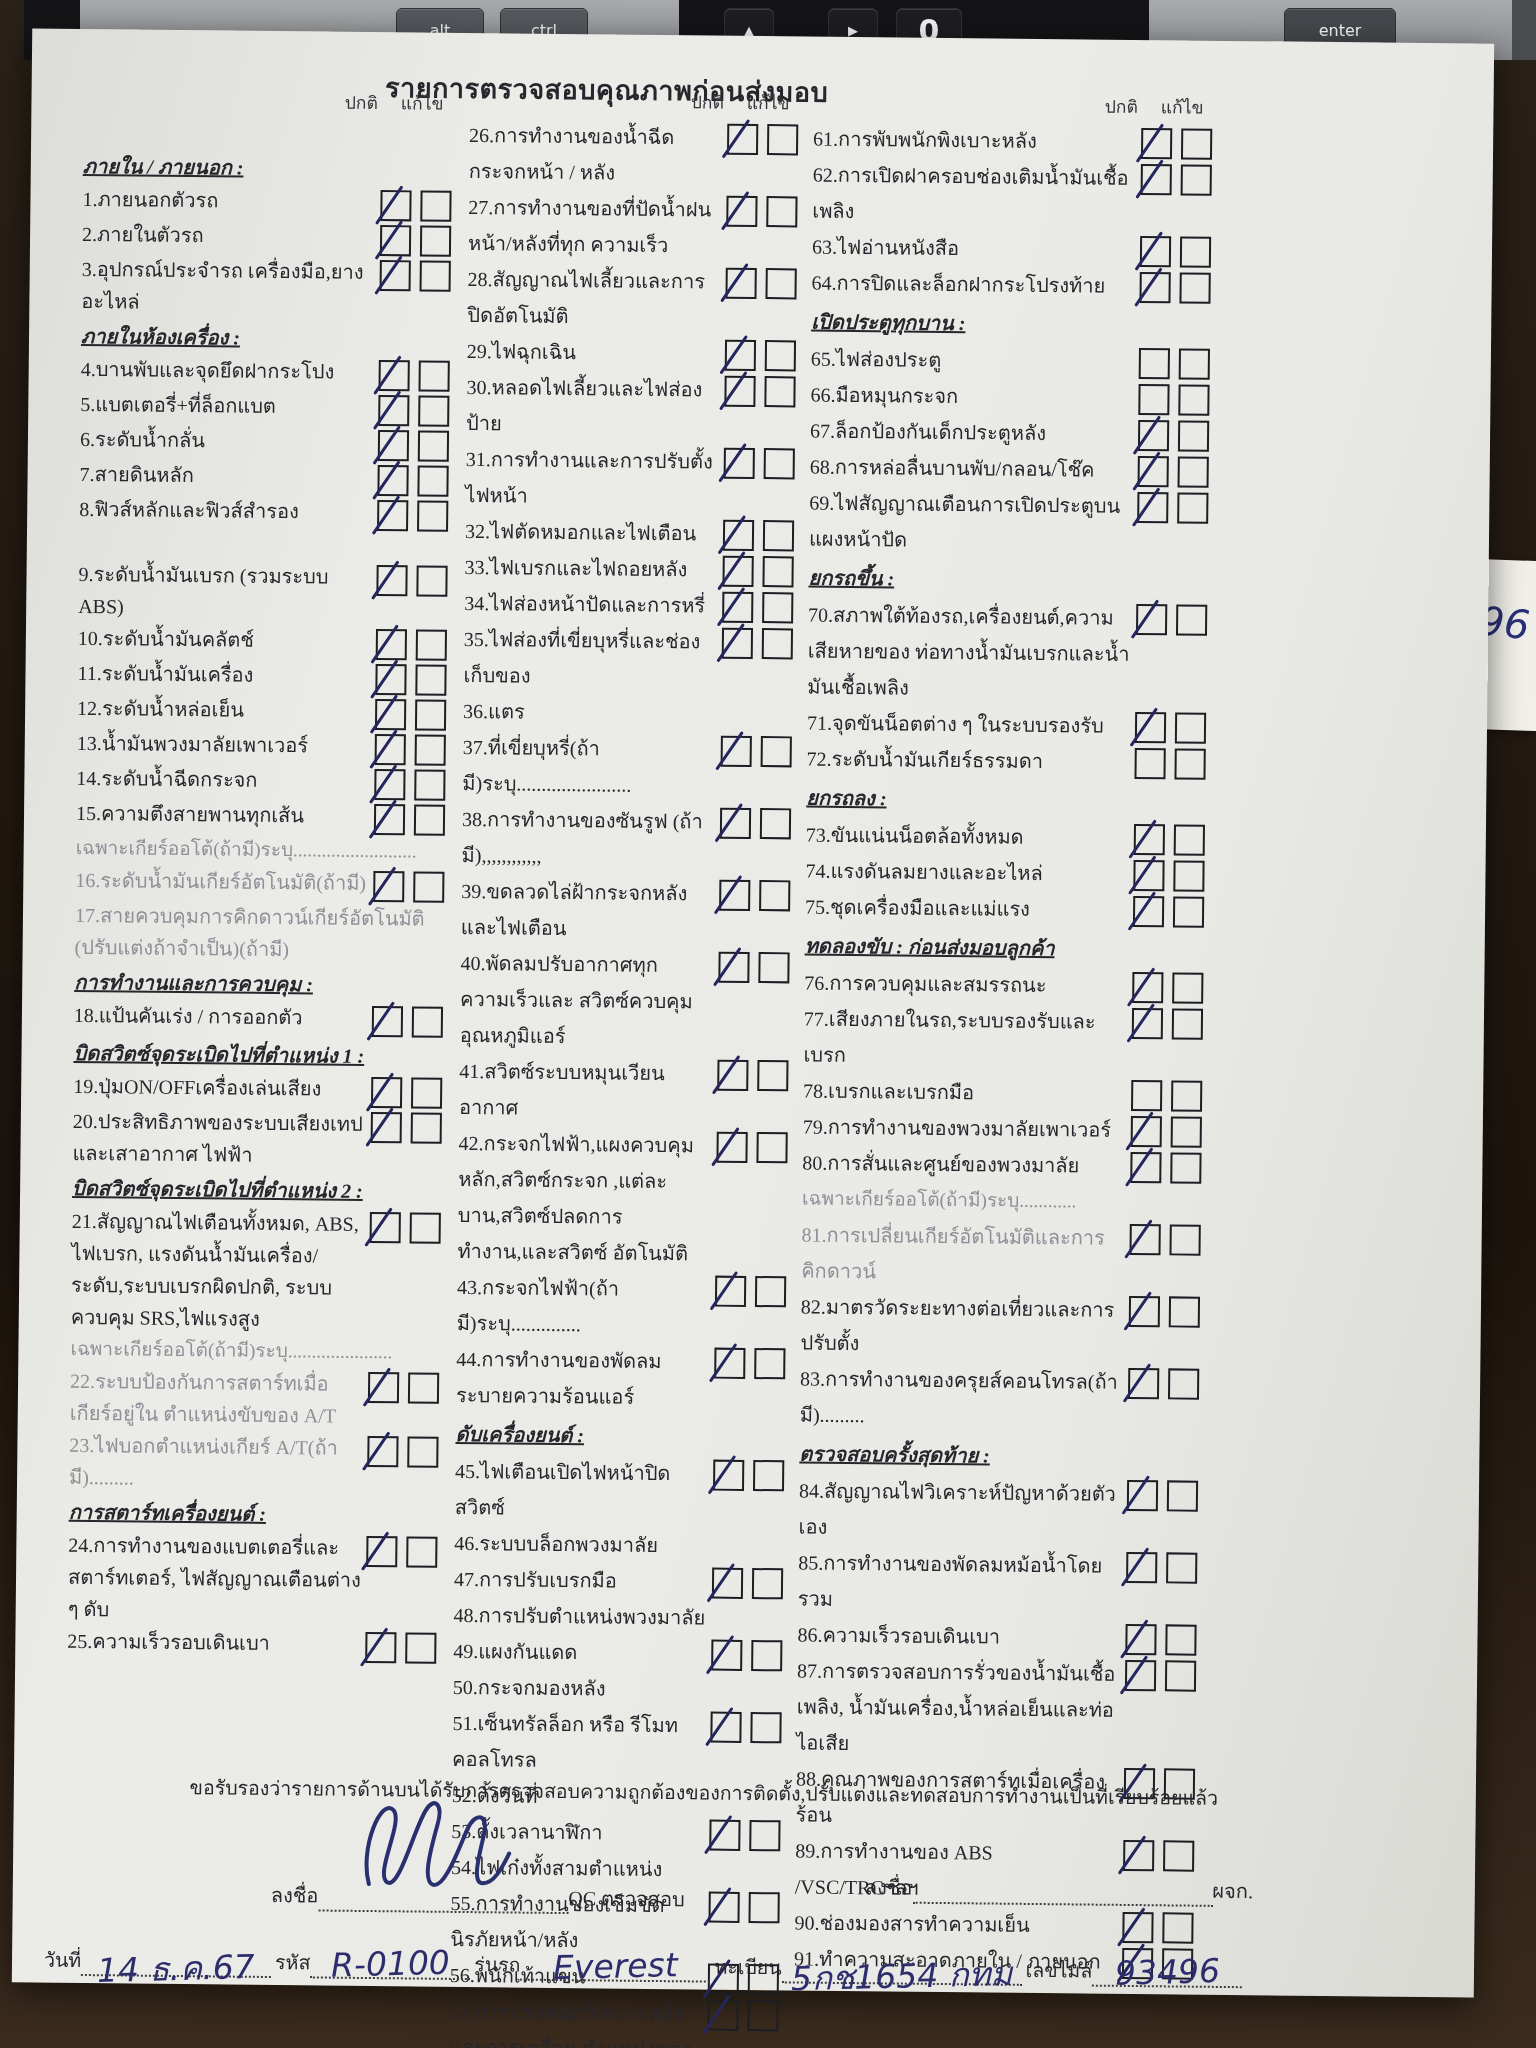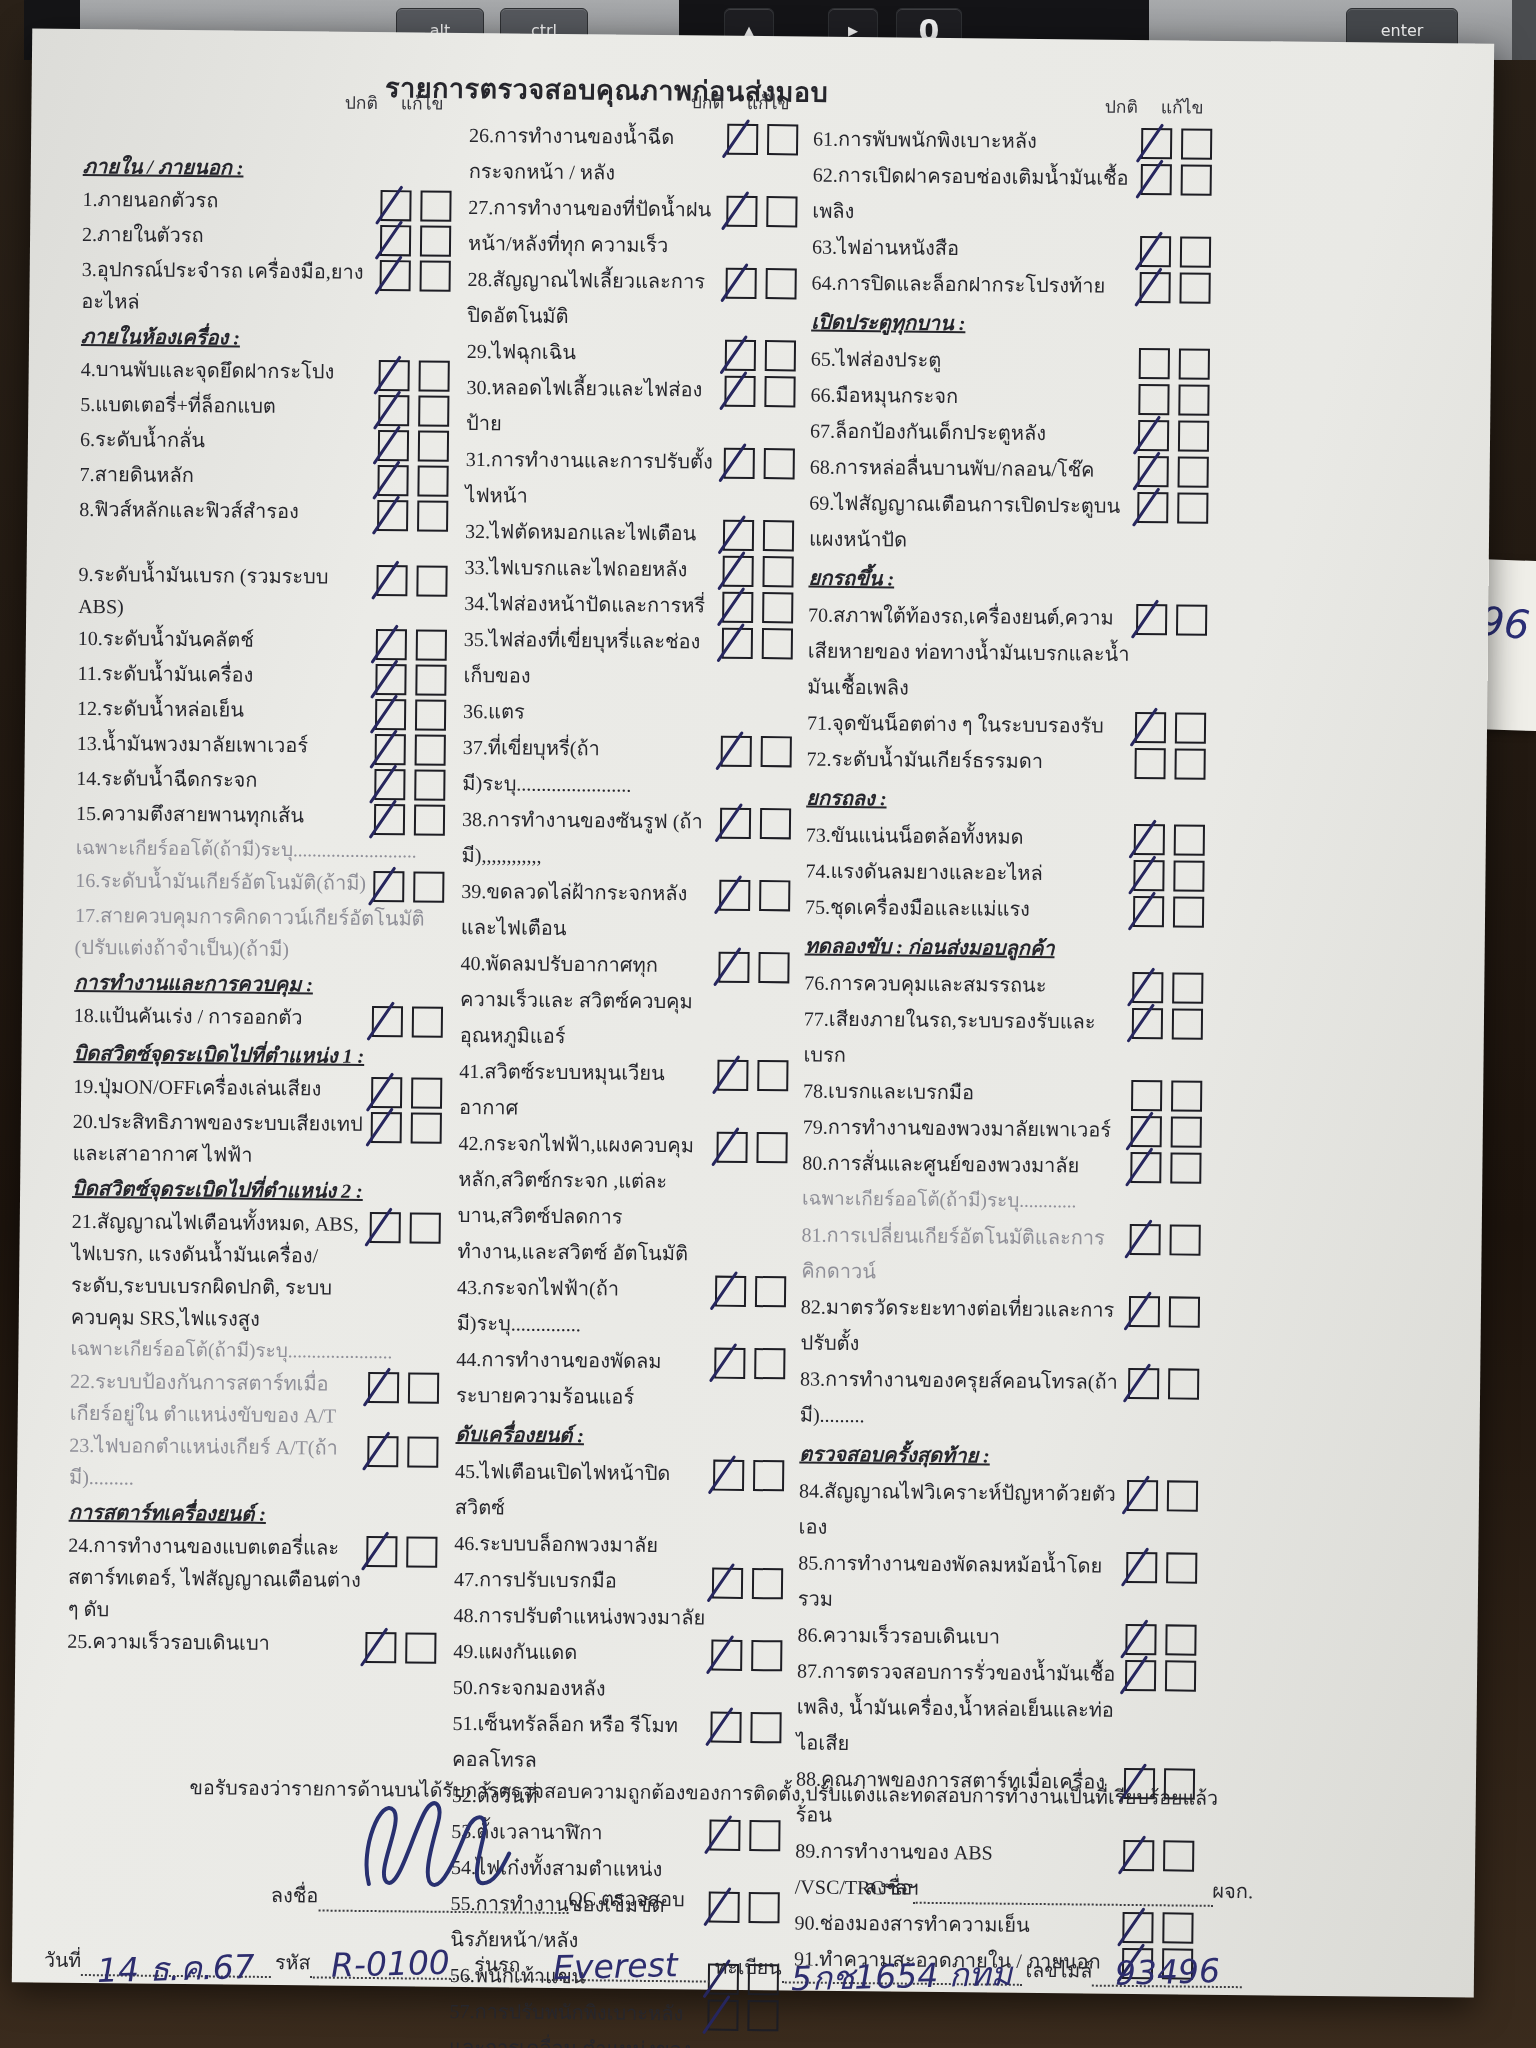--- a/index.html
+++ b/index.html
@@ -16,21 +16,21 @@
   .kbd-black{position:absolute;left:655px;top:0;width:470px;height:60px;background:#141417;border-radius:0 0 10px 10px;}
   .kbd-rightedge{position:absolute;right:0;top:0;width:48px;height:60px;background:#4a4c4f;}
   .key{position:absolute;top:8px;height:42px;border-radius:6px;background:#55585d;border:1px solid #2e3033;
     color:#f2f2f2;font-family:"DejaVu Sans",sans-serif;font-size:16px;
     display:flex;align-items:center;justify-content:center;box-shadow:inset 0 1px 0 rgba(255,255,255,.15);}
   .key.k-alt{left:372px;width:86px;}
   .key.k-ctrl{left:476px;width:86px;}
   .key.k-up{left:700px;width:48px;background:#1e1e22;font-size:13px;}
   .key.k-right{left:804px;width:48px;background:#1e1e22;font-size:13px;}
   .key.k-zero{left:872px;width:64px;background:#1e1e22;font-size:30px;font-weight:bold;}
-  .key.k-enter{left:1322px;width:110px;background:#44474b;}
+  .key.k-enter{left:1260px;width:110px;background:#44474b;}
   
   .paper2{position:absolute;right:-6px;top:560px;width:72px;height:170px;background:#f0efe9;
     transform:rotate(2deg);z-index:0;box-shadow:-3px 3px 8px rgba(0,0,0,.35);}
   .paper2 .note96{position:absolute;left:8px;top:40px;font-family:"DejaVu Sans",sans-serif;
     font-style:italic;font-size:40px;color:#2b2f77;transform:rotate(4deg);}
   
   .sheet{position:absolute;left:22px;top:36px;width:1462px;height:1954px;z-index:1;
     background:linear-gradient(105deg,#dcdcd8 0%,#ebebe7 25%,#e9e9e5 70%,#d9d9d4 100%);
     transform:rotate(0.6deg);box-shadow:0 10px 34px rgba(0,0,0,.55);color:#26262c;}
   .title{position:absolute;top:34px;left:0;width:1150px;text-align:center;

